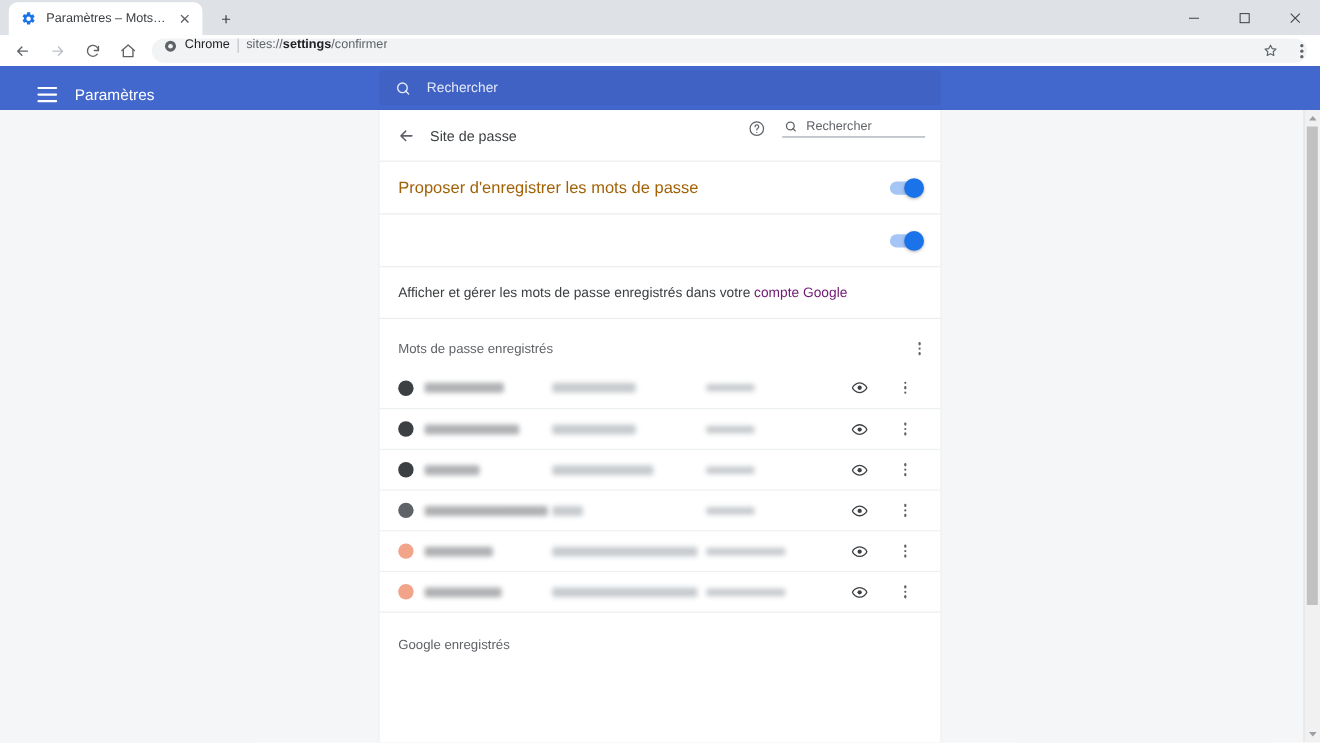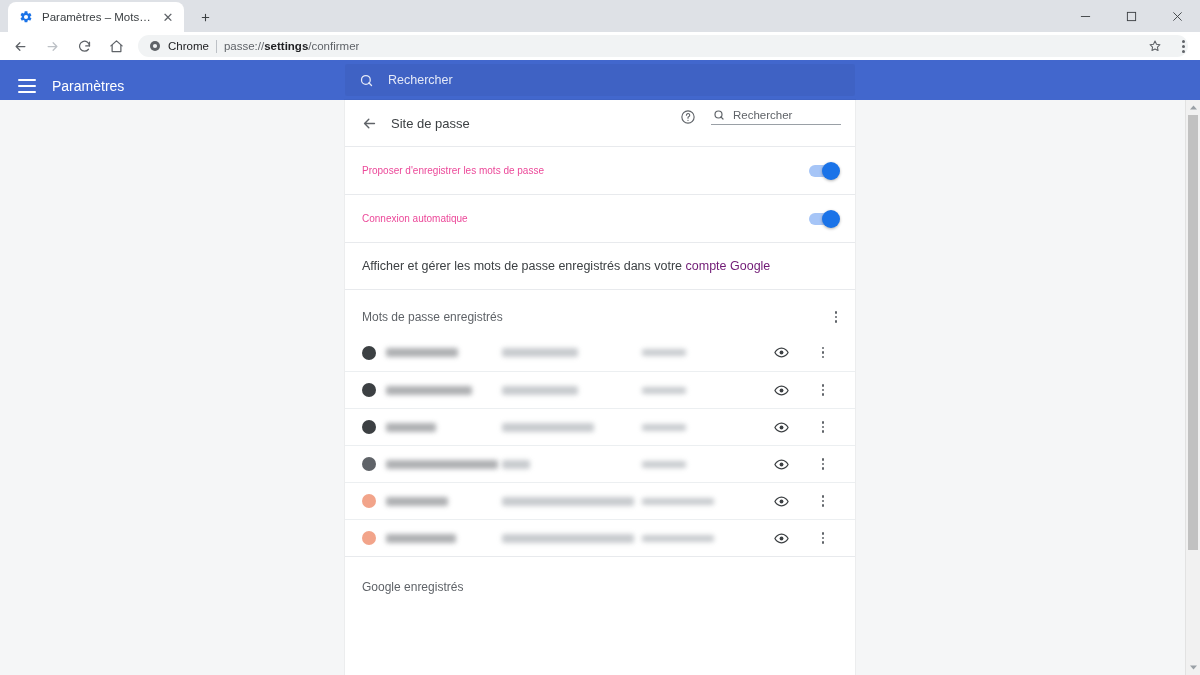--- a/index.html
+++ b/index.html
@@ -57,21 +57,21 @@
   }
   .tbtn {
     width: 28px; height: 28px; margin: 0 2px;
     display: flex; align-items: center; justify-content: center;
     color: #5f6368; border-radius: 50%;
   }
   .tbtn.disabled { color: #bdc1c6; }
   .omnibox {
     flex: 1 1 auto; height: 22px; margin: 0 6px 0 6px;
     background: #f1f3f4; border-radius: 11px;
-    display: flex; align-items: center; padding: 0 10px; gap: 7px;
+    display: flex; align-items: flex-start; padding: 0 10px; gap: 7px;
     min-width: 0;
   }
   .omni-secure-icon { width: 13px; height: 13px; flex:0 0 13px; display:flex;align-items:center;justify-content:center;}
   .omni-scheme-label { font-size: 11.5px; color: #202124; white-space: nowrap; }
   .omni-divider { width:1px; height: 13px; background: #bdc1c6; }
   .omni-url { font-size: 11.5px; color: #5f6368; white-space: nowrap; overflow: hidden; }
   .omni-url b { color: #202124; font-weight: 700; }
   .star-btn {
     position: absolute; right: 34px; top: 3px;
     width: 22px; height: 22px; display:flex;align-items:center;justify-content:center;
@@ -81,21 +81,21 @@
     position: absolute; right: 6px; top: 3px;
     width: 22px; height: 22px; display:flex;align-items:center;justify-content:center;
   }
   .kebab { display:flex; flex-direction:column; gap:2px; align-items:center; }
   .kebab i { width:3px; height:3px; border-radius:50%; background:#5f6368; display:block; }
   .kebab.small i { width:2.5px; height:2.5px; }
 
   
   .settings-header {
     height: 52px; background: #4267cd;
-    display: flex; align-items: center; position: relative;
+    display: flex; align-items: center; position: relative; padding-left: 16px;
   }
   .hamburger {
     width: 18px; height: 14px; margin-left: 18px; margin-right: 16px;
     display: flex; flex-direction: column; justify-content: space-between;
   }
   .hamburger i { height: 2px; background: #ffffff; border-radius:1px; display:block; }
   .settings-title { color: #ffffff; font-size: 14px; }
   .header-search {
     position: absolute; left: 345px; top: 4px;
     width: 510px; height: 32px;
@@ -132,21 +132,21 @@
   .search-inline .mag { color:#5f6368; display:flex; }
   .search-inline .ph { font-size: 11.5px; color: #5f6368; }
 
   .row-setting {
     min-height: 48px; padding: 14px 18px 14px 17px;
     display: flex; align-items: center; justify-content: space-between;
     border-top: 1px solid #e8eaed; gap: 20px;
   }
   .row-setting.first { border-top: 1px solid #e8eaed; }
   .rs-text { flex: 1 1 auto; min-width: 0; }
-  .rs-title { font-size: 10px; color: #ec4899; line-height: 18px; }
+  .rs-title { font-size: 15px; color: #a16207; line-height: 18px; }
   .rs-sub { font-size: 11.5px; color: #5f6368; line-height: 15.5px; margin-top: 3px; }
 
   .toggle { width: 28px; height: 12px; border-radius: 6px; background: #a6c5f7; position: relative; flex: 0 0 28px; }
   .toggle .knob {
     position: absolute; right: -3px; top: -3px;
     width: 18px; height: 18px; border-radius: 50%;
     background: #1a73e8; box-shadow: 0 1px 3px rgba(0,0,0,0.3);
   }
 
   .row-link {
@@ -265,21 +265,21 @@
     </div>
     <div class="omnibox">
       <span class="omni-secure-icon">
         <svg width="12" height="12" viewBox="0 0 24 24" fill="#5f6368">
             <circle cx="12" cy="12" r="10"></circle>
             <circle cx="12" cy="12" r="4.2" fill="#f1f3f4"></circle>
           </svg>
       </span>
       <span class="omni-scheme-label">Chrome</span>
       <span class="omni-divider"></span>
-      <span class="omni-url"><span>passe://</span><b>settings</b><span>/confirmer</span></span>
+      <span class="omni-url"><span>sites://</span><b>settings</b><span>/confirmer</span></span>
     </div>
     <div class="star-btn">
       <svg width="14" height="14" viewBox="0 0 24 24" stroke="#5f6368" stroke-width="1.8" fill="none" stroke-linejoin="round">
           <path d="M12 3.5l2.6 5.4 5.9.8-4.3 4.1 1 5.9L12 17l-5.2 2.7 1-5.9L3.5 9.7l5.9-.8z"></path>
         </svg>
     </div>
     <div class="menu-btn">
       <span class="kebab">
           <i></i>
           <i></i>
@@ -340,21 +340,20 @@
         <div class="rs-text">
           <div class="rs-title">Proposer d'enregistrer les mots de passe</div>
         </div>
         <div class="toggle">
             <span class="knob"></span>
           </div>
       </div>
 
       <div class="row-setting">
         <div class="rs-text">
-          <div class="rs-title">Connexion automatique</div>
         </div>
         <div class="toggle">
             <span class="knob"></span>
           </div>
       </div>
 
       <div class="row-link">
         <span>Afficher et gérer les mots de passe enregistrés dans votre </span><a href="#">compte Google</a>
       </div>
 

